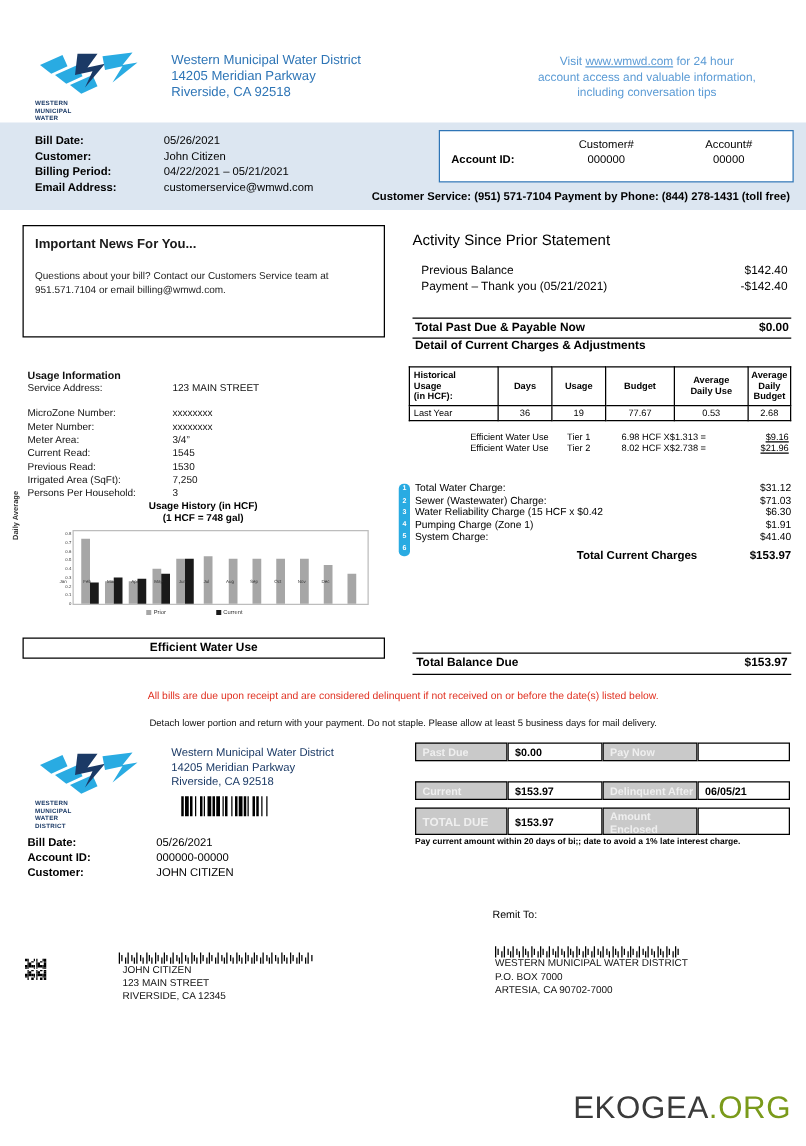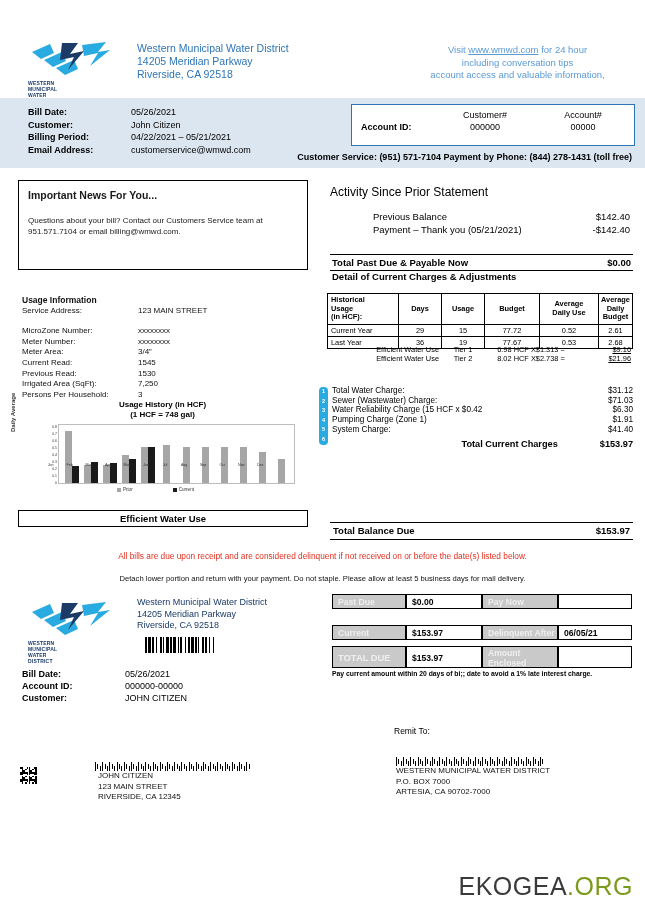--- a/index.html
+++ b/index.html
@@ -29,21 +29,21 @@
   .cs-line{position:absolute;left:0;top:152px;width:632px;text-align:right;font-size:9px;font-weight:bold;}
 
   
   .news{position:absolute;left:18px;top:180px;width:288px;height:88px;border:1px solid #000;}
   .news h3{margin:0;padding:8px 0 0 9px;font-size:10.5px;font-weight:bold;color:#1a1a1a;}
   .news p{margin:0;padding:14px 10px 0 9px;font-size:8px;line-height:11px;color:#222;}
 
   
   .act-title{position:absolute;left:330px;top:185px;font-size:12px;}
   .act-row{position:absolute;font-size:9.5px;}
-  .act-l{left:337px;margin-left:36px;}
+  .act-l{left:337px;}
   .act-r{left:455px;width:175px;text-align:right;}
   .totpast{position:absolute;left:330px;top:254px;width:303px;height:15px;
            border-top:1.6px solid #000;border-bottom:1.6px solid #000;}
   .totpast .a{position:absolute;left:2px;top:2px;font-size:9.5px;font-weight:bold;}
   .totpast .b{position:absolute;right:2px;top:2px;font-size:9.5px;font-weight:bold;}
   .detail-h{position:absolute;left:332px;top:271px;font-size:9.5px;font-weight:bold;}
 
   
   .uinfo{position:absolute;left:22px;top:295px;font-size:8px;line-height:10.6px;color:#111;}
   .uinfo .hd{font-weight:bold;font-size:8.5px;}
@@ -147,22 +147,22 @@
     </div>
 
     <div class="co-addr">
       <div>Western Municipal Water District</div>
       <div>14205 Meridian Parkway</div>
       <div>Riverside, CA 92518</div>
     </div>
 
     <div class="visit">
       <div><span>Visit </span><u>www.wmwd.com</u><span> for 24 hour</span></div>
+      <div>account access and valuable information,</div>
       <div>including conversation tips</div>
-      <div>account access and valuable information,</div>
     </div>
   </div>
 
   <div class="banner">
     <div class="binfo">
       <div class="r">
           <span class="k">Bill Date:</span>
           <span>05/26/2021</span>
         </div>
       <div class="r">
@@ -260,28 +260,20 @@
       <th style="width:52px;">Budget</th>
       <th style="width:56px;">
         <div>Average</div>
         <div>Daily Use</div>
       </th>
       <th>
         <div>Average</div>
         <div>Daily</div>
         <div>Budget</div>
       </th>
-    </tr>
-    <tr>
-      <td class="lf">Current Year</td>
-      <td>29</td>
-      <td>15</td>
-      <td>77.72</td>
-      <td>0.52</td>
-      <td>2.61</td>
     </tr>
     <tr>
       <td class="lf">Last Year</td>
       <td>36</td>
       <td>19</td>
       <td>77.67</td>
       <td>0.53</td>
       <td>2.68</td>
     </tr>
   </tbody>

